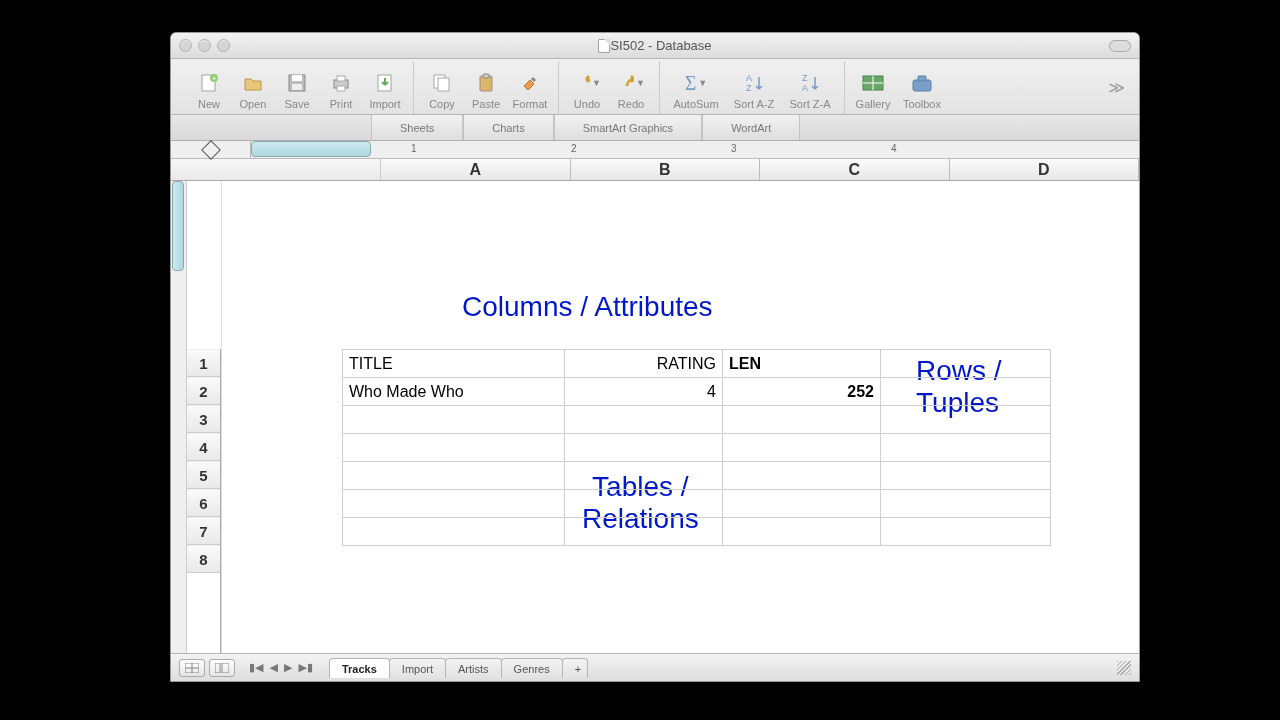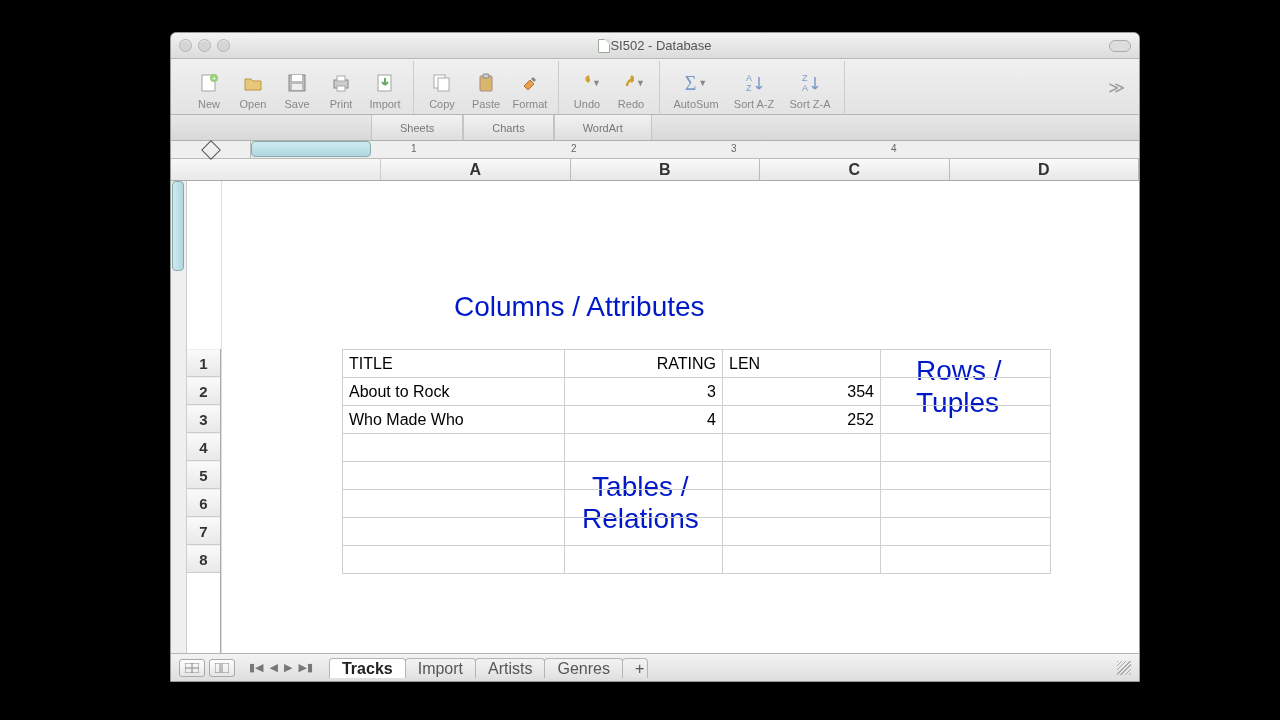--- a/index.html
+++ b/index.html
@@ -89,30 +89,30 @@
   .vruler .vthumb{position:absolute;top:0;left:1px;width:12px;height:90px;border:1px solid #8aa;border-radius:4px;background:linear-gradient(90deg,#cfeaf0,#aed8e0);}
   .rownums{width:34px;border-right:1px solid #aaa;display:flex;flex-direction:column;margin-top:168px;}
   .rn{height:28px;border-bottom:1px solid #ccc;border-top:1px solid #eee;text-align:center;font-size:15px;font-weight:bold;color:#333;background:linear-gradient(#fafafa,#e9e9e9);line-height:28px;}
   .sheet{flex:1;position:relative;background:#fff;border-left:1px solid #ddd;}
   .annot{position:absolute;font-family:Arial,sans-serif;font-size:28px;color:#0018c8;white-space:pre;}
   .grid{position:absolute;left:120px;top:168px;}
   .grid table{border-collapse:collapse;}
   .grid td,.grid th{border:1px solid #cfcfcf;height:28px;font-size:16px;padding:0 6px;font-family:Verdana,Arial,sans-serif;color:#000;}
   .c-title{width:222px;}
   .c-rating{width:158px;text-align:right;}
-  .c-len{width:158px;text-align:right;}
+  .c-len{width:158px;text-align:right;font-weight:bold;}
   .c-extra{width:170px;}
   .hdr .c-rating,.hdr .c-len{text-align:left;}
   .footer{height:28px;border-top:1px solid #b5b5b5;background:linear-gradient(#f3f3f3,#dedede);display:flex;align-items:center;gap:6px;padding:0 8px;}
   .viewbtns{display:flex;gap:4px;}
   .vb{width:26px;height:18px;border:1px solid #aaa;border-radius:3px;background:linear-gradient(#fff,#e5e5e5);display:flex;align-items:center;justify-content:center;font-size:10px;color:#777;}
   .navbtns{display:flex;gap:2px;margin-left:6px;color:#777;font-size:11px;}
   .navbtns span{padding:0 2px;}
   .sheettabs{display:flex;align-items:flex-end;margin-left:8px;gap:0;}
-  .stab{height:20px;padding:0 12px;font-size:16px;color:#555;border:1px solid #b5b5b5;border-bottom:none;border-radius:4px 4px 0 0;background:linear-gradient(#f3f3f3,#e2e2e2);margin-right:-1px;line-height:20px;}
+  .stab{height:20px;padding:0 12px;font-size:11px;color:#555;border:1px solid #b5b5b5;border-bottom:none;border-radius:4px 4px 0 0;background:linear-gradient(#f3f3f3,#e2e2e2);margin-right:-1px;line-height:20px;}
   .stab.active{background:#fff;font-weight:bold;color:#222;}
   .addtab{width:20px;text-align:center;}
   .resize-grip{margin-left:auto;width:14px;height:14px;background:repeating-linear-gradient(135deg,#aaa 0 1px,transparent 1px 3px);}
   svg{display:block;}
 </style>
 </head>
 <body>
 
 <div class="window">
 
@@ -250,29 +250,53 @@
         <div class="ico">
             <svg width="24" height="22">
               <text x="4" y="9" font-size="9" fill="#7a9ac8">Z</text>
               <text x="4" y="19" font-size="9" fill="#7a9ac8">A</text>
               <path d="M17 5v12m0 0l-3-3m3 3l3-3" stroke="#7a9ac8" stroke-width="1.5" fill="none"></path>
             </svg>
           </div>
         <span>Sort Z-A</span>
       </div>
     </div>
+    <div class="tgrp" style="border-right:none">
+      <div class="tbtn">
+        <div class="ico">
+            <svg width="24" height="20">
+              <rect x="2" y="3" width="20" height="14" fill="#6aa66a" stroke="#4a844a"></rect>
+              <line x1="12" y1="3" x2="12" y2="17" stroke="#fff"></line>
+              <line x1="2" y1="10" x2="22" y2="10" stroke="#fff"></line>
+            </svg>
+          </div>
+        <span>Gallery</span>
+      </div>
+      <div class="tbtn" style="width:54px">
+        <div class="ico">
+            <svg width="24" height="22">
+              <rect x="3" y="8" width="18" height="11" rx="2" fill="#7aa0c8" stroke="#5880a8"></rect>
+              <rect x="8" y="4" width="8" height="5" rx="1" fill="#7aa0c8" stroke="#5880a8"></rect>
+            </svg>
+          </div>
+        <span>Toolbox</span>
+      </div>
+    </div>
     <div class="overflow">≫</div>
   </div>
 
   <div class="tabbar">
     <div class="tab">
         <span>Sheets</span>
       </div>
     <div class="tab">
         <span>Charts</span>
+      </div>
+    <div class="tab">
+        <span>SmartArt Graphics</span>
       </div>
     <div class="tab">
         <span>WordArt</span>
       </div>
   </div>
 
   <div class="ruler-row">
     <div class="corner-box">
         <div class="diamond"></div>
       </div>
@@ -305,39 +329,33 @@
       <div class="rn"><span>1</span></div>
       <div class="rn"><span>2</span></div>
       <div class="rn"><span>3</span></div>
       <div class="rn"><span>4</span></div>
       <div class="rn"><span>5</span></div>
       <div class="rn"><span>6</span></div>
       <div class="rn"><span>7</span></div>
       <div class="rn"><span>8</span></div>
     </div>
     <div class="sheet">
-      <div class="annot" style="left:232px;top:110px">Columns / Attributes</div>
+      <div class="annot" style="left:240px;top:110px">Columns / Attributes</div>
       <div class="annot" style="left:694px;top:174px;line-height:1.15">Rows /
 Tuples</div>
       <div class="annot" style="left:360px;top:290px;text-align:center;line-height:1.15">Tables /
 Relations</div>
 
       <div class="grid">
         <table>
           <tbody>
               <tr class="hdr">
             <td class="c-title">TITLE</td>
             <td class="c-rating" style="text-align:right">RATING</td>
             <td class="c-len" style="text-align:left">LEN</td>
-            <td class="c-extra"></td>
-          </tr>
-          <tr>
-            <td class="c-title">About to Rock</td>
-            <td class="c-rating">3</td>
-            <td class="c-len">354</td>
             <td class="c-extra"></td>
           </tr>
           <tr>
             <td class="c-title">Who Made Who</td>
             <td class="c-rating">4</td>
             <td class="c-len">252</td>
             <td class="c-extra"></td>
           </tr>
           <tr>
                 <td class="c-title"></td>

